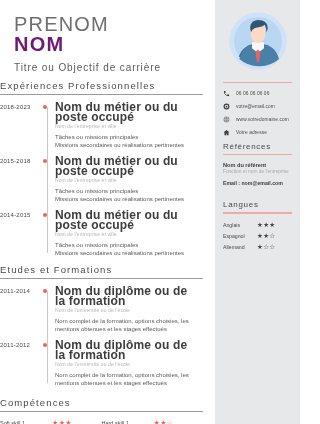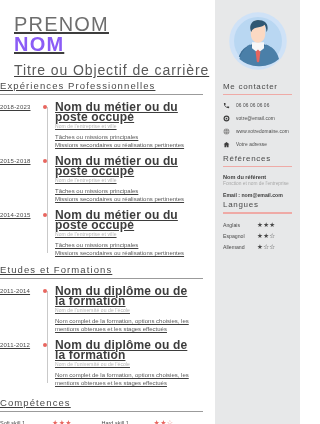--- a/index.html
+++ b/index.html
@@ -6,33 +6,33 @@
   html, body { width:300px; height:424px; }
   body {
     font-family: "Liberation Sans", sans-serif;
     background:#ffffff;
     color:#3d3d3d;
     overflow:hidden;
   }
   .page { position:relative; width:300px; height:424px; display:flex; }
 
   
-  .left { width:215px; height:316px; background:#ffffff; position:relative;text-decoration:underline; }
+  .left { width:215px; height:316px; background:#ffffff; position:relative; }
 
   .header { padding:14px 0 0 14px; height:80px; }
   .prenom {
     font-size:20px; letter-spacing:1.2px; color:#6e6e6e;
     font-weight:400; line-height:21px;
   }
   .nom {
-    font-size:20px; letter-spacing:1.2px; color:#8b5cf6;
+    font-size:20px; letter-spacing:1.2px; color:#701a75;
     font-weight:700; line-height:21px; margin-top:-1px;
   }
   .tagline {
-    font-size:14px; letter-spacing:0.9px; color:#5a5a5a;
+    font-size:10px; letter-spacing:0.9px; color:#5a5a5a;
     margin-top:7px; font-weight:400;
   }
 
   .section { padding:0 12px 0 0; }
   .section-title {
     font-size:9.5px; letter-spacing:1.1px; color:#4a4a4a;
     font-weight:400; padding-bottom:3px;
   }
   .section-rule { height:1px; background:#9b9b9b; margin-bottom:7px; }
 
@@ -237,21 +237,20 @@
         <path d="M50 54c-16 0-28 9-32 22a48 48 0 0 0 64 0c-4-13-16-22-32-22z" fill="#3d6e96"></path>
         <path d="M36 56l14 10 14-10 9 5c6 5 10 11 12 19a48 48 0 0 1-33 12 48 48 0 0 1-33-12c2-8 6-14 12-19z" fill="#4a7fa8"></path>
         <path d="M40 52h20v10l-10 8-10-8z" fill="#f7f7f7"></path>
         <path d="M50 64l4 4-2 16-2 2-2-2-2-16z" fill="#e8665f"></path>
         <path d="M38 28c0-8 6-13 12-13s12 5 12 13v10c0 9-5 15-12 15s-12-6-12-15z" fill="#fbd9c3"></path>
         <path d="M50 15c-8 0-13 6-13 13 0 3 1 6 2 7 1-4 4-6 8-7 5-1 11-2 14-5 2 3 3 7 3 12 2-2 2-5 2-7 0-8-6-13-16-13z" fill="#2f5773"></path>
       </svg>
     </div>
 
     <div class="side-section">
-      <div class="side-title">Me contacter</div>
       <div class="side-rule"></div>
 
       <div class="contact-row">
         <span class="contact-ico">
           <svg width="7" height="7" viewBox="0 0 24 24" fill="#3d3d3d">
               <path d="M6.6 10.8a15 15 0 0 0 6.6 6.6l2.2-2.2c.3-.3.7-.4 1-.2 1.2.4 2.4.6 3.6.6.6 0 1 .4 1 1V20c0 .6-.4 1-1 1A17 17 0 0 1 3 4c0-.6.4-1 1-1h3.5c.6 0 1 .4 1 1 0 1.3.2 2.5.6 3.6.1.3 0 .7-.2 1z"></path>
             </svg>
         </span>
         <span class="contact-txt">06 06 06 06 06</span>
       </div>
@@ -290,21 +289,21 @@
 
 
     <div class="side-section" style="">
       <div class="side-title">Références</div>
       <div class="side-rule"></div>
       <div class="ref-name">Nom du référent</div>
       <div class="ref-role">Fonction et nom de l'entreprise</div>
       <div class="ref-email">Email : nom@email.com</div>
     </div>
 
-    <div class="side-section" style="margin-top:2px">
+    <div class="side-section" style="margin-top:14px">
       <div class="side-title">Langues</div>
       <div class="side-rule"></div>
       <div class="lang-row">
         <div class="lang-label">Anglais</div>
         <div class="lang-stars">★★★</div>
       </div>
       <div class="lang-row">
         <div class="lang-label">Espagnol</div>
         <div class="lang-stars">★★☆</div>
       </div>

